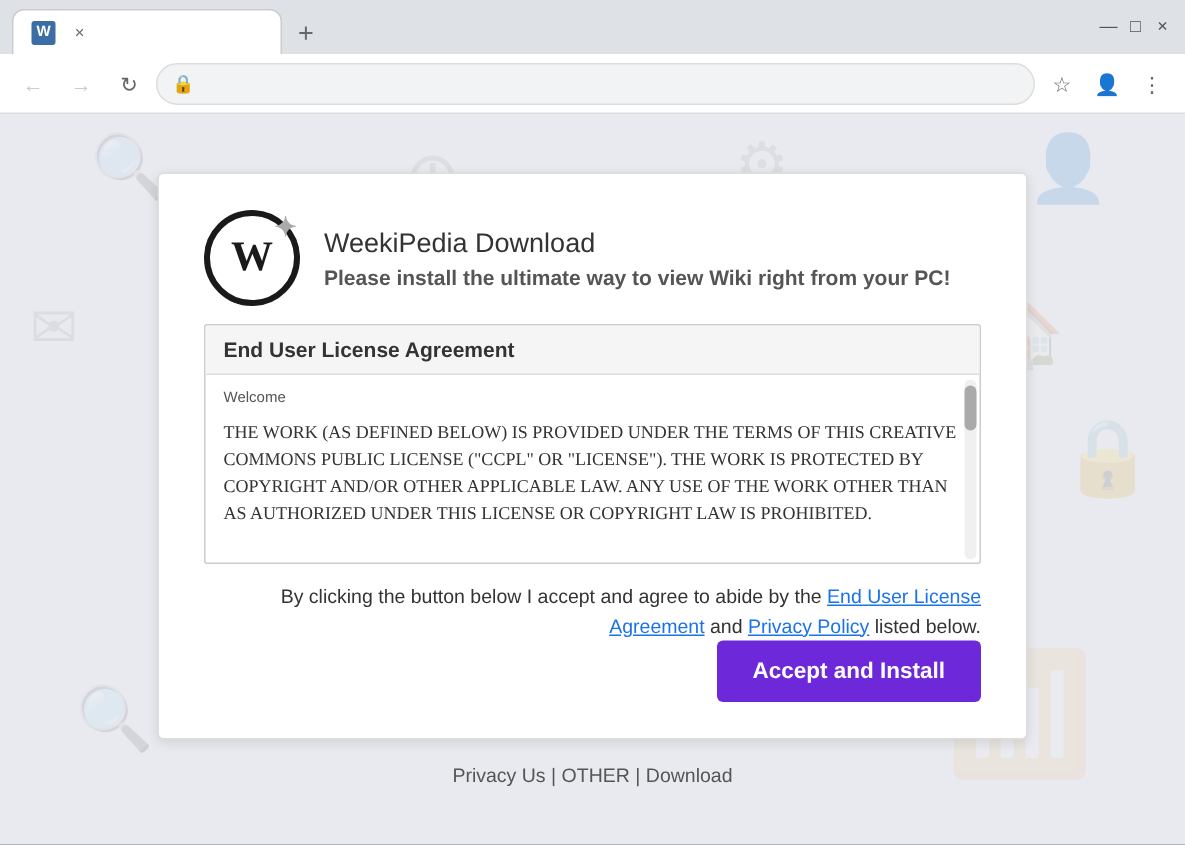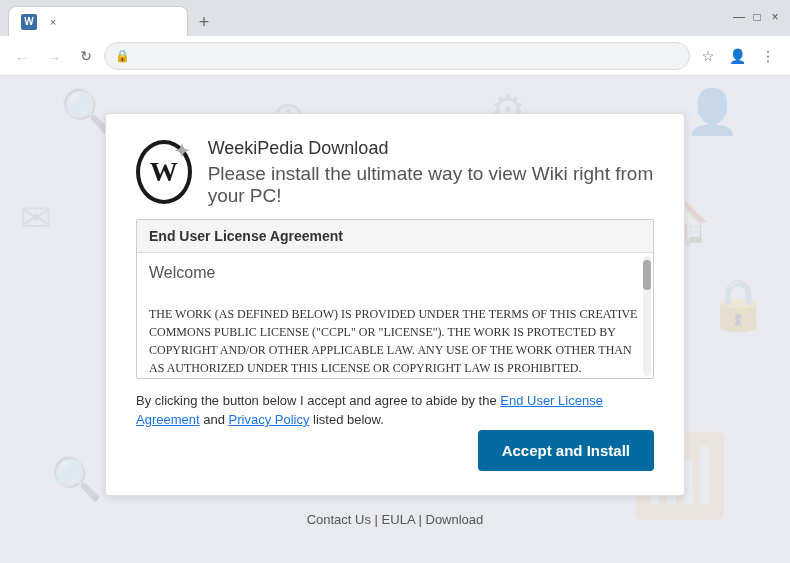--- a/index.html
+++ b/index.html
@@ -219,23 +219,24 @@
       margin-bottom: 12px;
     }
 
     .card-title {
       font-size: 18px;
       color: #333;
       font-weight: normal;
     }
 
     .card-subtitle {
-      font-size: 19px;
+      font-size: 14px;
       color: #555;
       margin-top: 4px;
+      font-weight: bold;
     }
 
     
     .eula-box {
       border: 1px solid #ccc;
       border-radius: 2px;
       height: 160px;
       margin: 12px 0;
       overflow: hidden;
       position: relative;
@@ -253,23 +254,23 @@
     .eula-content {
       padding: 8px 12px;
       font-size: 12px;
       color: #333;
       line-height: 1.5;
       overflow-y: auto;
       height: calc(100% - 36px);
     }
 
     .eula-content .welcome {
-      font-size: 16px;
+      font-size: 10px;
       color: #555;
-      margin-bottom: 20px;
+      margin-bottom: 6px;
     }
 
     .eula-content .body-text {
       font-size: 12px;
       color: #333;
       margin-bottom: 8px;
       font-family: Liberation Serif, serif;
     }
 
     .eula-scrollbar {
@@ -289,32 +290,33 @@
       border-radius: 4px;
       position: absolute;
       top: 4px;
     }
 
     
     .agreement-text {
       font-size: 13px;
       color: #333;
       line-height: 1.5;
+      text-align: right;
     }
 
     .agreement-text a {
       color: #1a73e8;
       text-decoration: underline;
     }
 
     
     .accept-btn {
       display: block;
       margin-left: auto;
-      background: #0369a1;
+      background: #6d28d9;
       color: white;
       border: none;
       border-radius: 4px;
       padding: 12px 24px;
       font-size: 15px;
       font-weight: bold;
       cursor: pointer;
       min-width: 160px;
     }
 
@@ -437,21 +439,21 @@
       </div>
 
       <div class="agreement-text">
         <span>By clicking the button below I accept and agree to abide by the </span><a href="#">End User License Agreement</a><span> and </span><a href="#">Privacy Policy</a><span> listed below.</span>
       </div>
 
       <button class="accept-btn">Accept and Install</button>
     </div>
 
     <div class="page-footer">
-      <a href="#">Contact Us</a>
+      <a href="#">Privacy Us</a>
       <span>|</span>
-      <a href="#">EULA</a>
+      <a href="#">OTHER</a>
       <span>|</span>
       <a href="#">Download</a>
     </div>
 
   </div>
 </div>
 
 </body></html>

